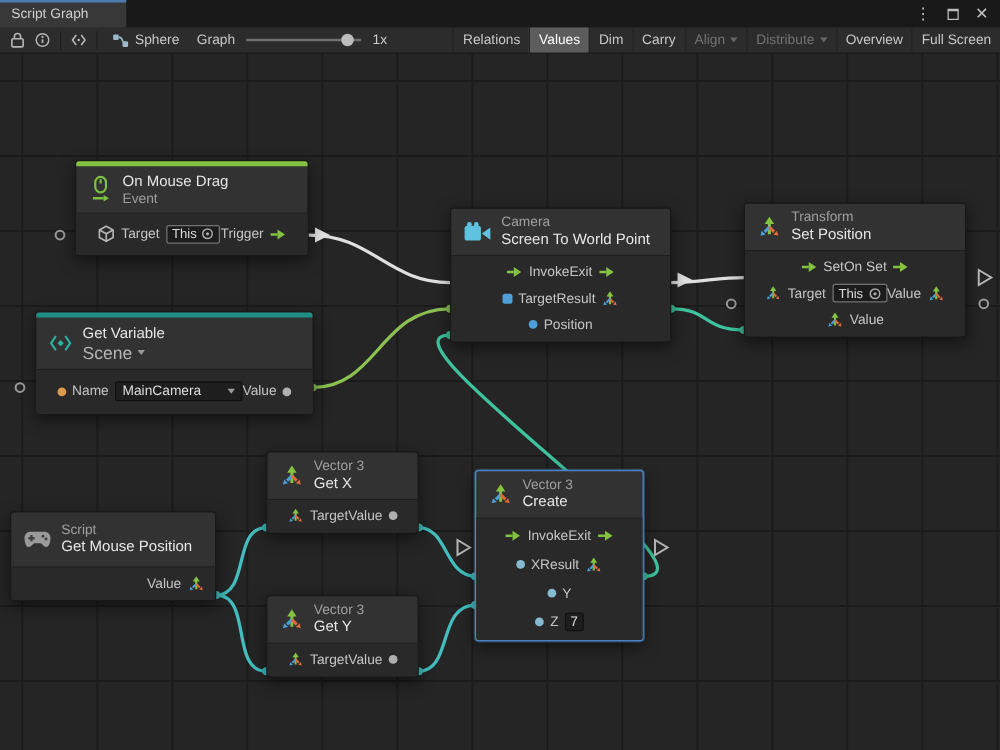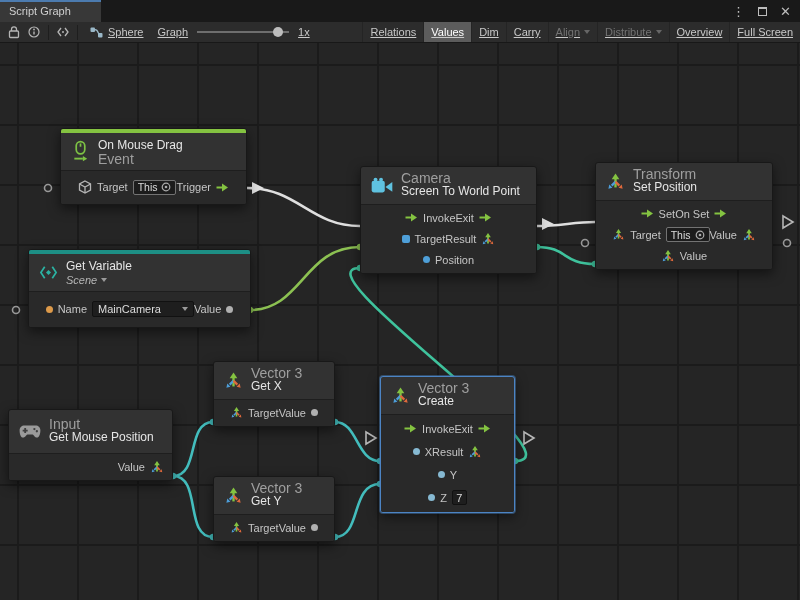--- a/index.html
+++ b/index.html
@@ -10,21 +10,21 @@
   .titlebar{height:22px;background:#191919;display:flex;align-items:stretch;}
   .tab{position:relative;display:flex;align-items:center;background:#383838;color:#cfcfcf;
     font-size:11px;padding:0 30px 0 9px;}
   .tab::before{content:"";position:absolute;left:0;top:0;right:0;height:2px;background:#4c7baf;}
   .win-controls{margin-left:auto;display:flex;align-items:center;gap:13px;padding-right:9px;color:#bdbdbd;}
   .win-glyph{font-family:"DejaVu Sans",sans-serif;font-size:13px;line-height:1;cursor:pointer;}
   .max-box{width:9px;height:9px;border:1px solid #bdbdbd;border-top-width:2px;cursor:pointer;}
 
   
   .toolbar{height:21px;background:#2c2c2c;border-bottom:1px solid #181818;display:flex;align-items:stretch;
-    font-size:11px;color:#c8c8c8;text-decoration:underline;}
+    font-size:11px;color:#c8c8c8;}
   .tb-left{display:flex;align-items:center;padding-left:4px;}
   .tb-ic{width:20px;height:21px;display:flex;align-items:center;justify-content:center;}
   .tb-sep{width:1px;height:15px;background:#1e1e1e;margin:3px 4px 0 4px;align-self:flex-start;}
   .tb-graph{display:flex;align-items:center;gap:5px;padding:0 10px 0 8px;}
   .tb-zoom{display:flex;align-items:center;padding-left:4px;}
   .slider{width:92px;height:2px;background:#6e6e6e;position:relative;margin:0 9px;}
   .handle{position:absolute;left:76px;top:-4px;width:10px;height:10px;border-radius:50%;background:#bdbdbd;}
   .tb-right{margin-left:auto;display:flex;align-items:stretch;}
   .tbtn{display:flex;align-items:center;gap:4px;padding:0 7px;border-left:1px solid #242424;
     color:#c8c8c8;white-space:nowrap;cursor:pointer;}
@@ -49,22 +49,22 @@
   .ring{fill:none;stroke:#9a9a9a;stroke-width:1.6;}
 
   
   .node{position:absolute;z-index:2;background:#323232;border:1px solid #181818;border-radius:3px;
     box-shadow:0 4px 12px rgba(0,0,0,.5);color:#c5c5c5;}
   .node.selected{border-color:#4c84c4;box-shadow:0 0 0 1px rgba(76,132,196,.45),0 4px 12px rgba(0,0,0,.5);}
   .strip{height:4px;border-radius:2px 2px 0 0;}
   .nhead{display:flex;align-items:center;gap:8px;padding:5px 10px;cursor:move;}
   .col{display:flex;flex-direction:column;justify-content:flex-end;}
   .t-big{font-size:12px;color:#e6e6e6;line-height:15px;}
-  .t-small{font-size:14px;color:#9f9f9f;line-height:12px;}
-  .scope{display:flex;align-items:center;gap:4px;font-size:11px;color:#b5b5b5;cursor:pointer;font-style:italic;}
+  .t-small{font-size:11px;color:#9f9f9f;line-height:12px;}
+  .scope{display:flex;align-items:center;gap:4px;font-size:14px;color:#b5b5b5;cursor:pointer;}
   .nports{background:#292929;border-top:1px solid #1e1e1e;border-radius:0 0 2px 2px;padding:2px 0 3px;}
   .prow{display:flex;align-items:center;justify-content:center;height:21px;padding:0 8px;
     font-size:11px;position:relative;}
   .prow.end{justify-content:flex-end;}
   .pl,.pr{display:flex;align-items:center;gap:5px;}
   .omd .prow{height:28px;}
   .gv .prow{height:30px;}
   .create .prow{height:23px;}
   .gmp .prow{height:21px;}
   .dot{width:7px;height:7px;border-radius:50%;flex:0 0 auto;}
@@ -534,21 +534,21 @@
       </div>
     </div>
   </div>
 
   <div class="node gmp" style="left:8px;top:366px;width:165px">
     <div class="nhead" style="padding:8px 10px">
       <svg width="22" height="15" viewBox="0 0 18 12">
           <use href="#i-pad"></use>
         </svg>
       <div class="col">
-        <span class="t-small">Input</span>
+        <span class="t-small">Script</span>
         <span class="t-big">Get Mouse Position</span>
       </div>
     </div>
     <div class="nports">
       <div class="prow end">
         <div class="pr">
           <span>Value</span>
           <svg width="14" height="14" viewBox="0 0 16 16">
               <use href="#i-v3"></use>
             </svg>

